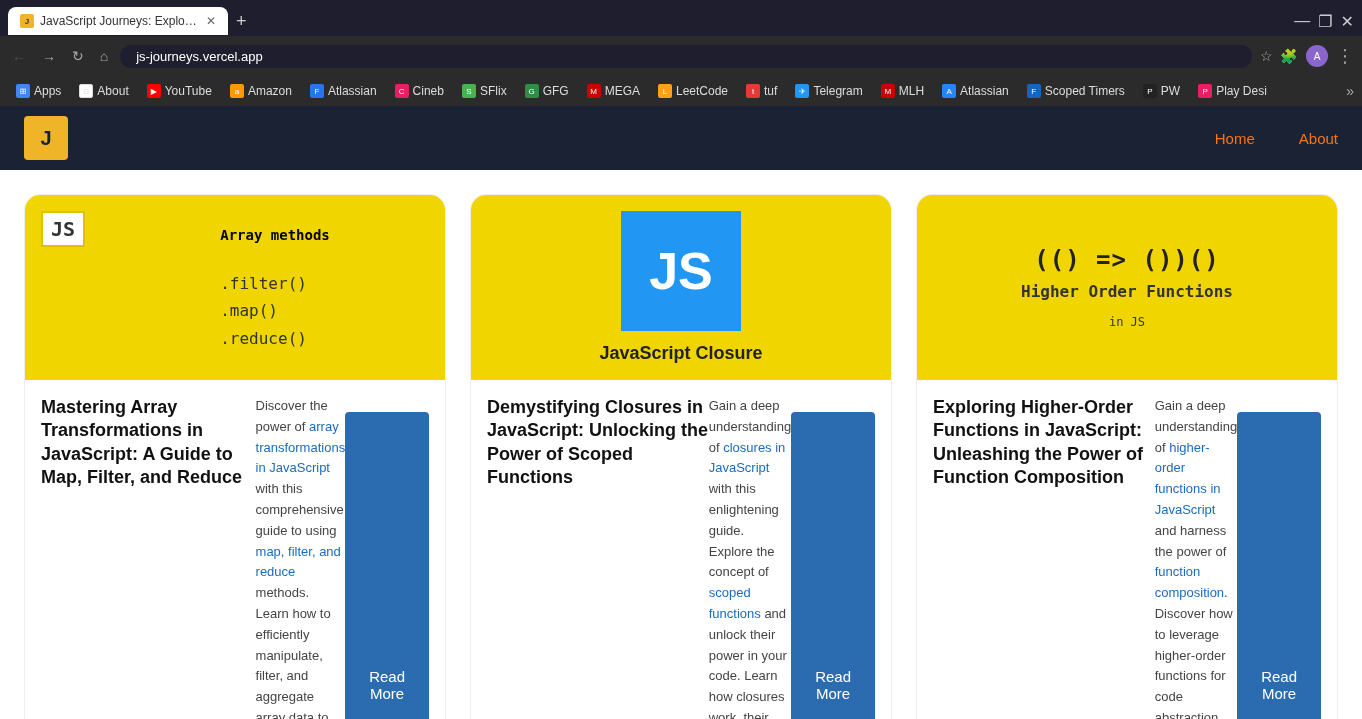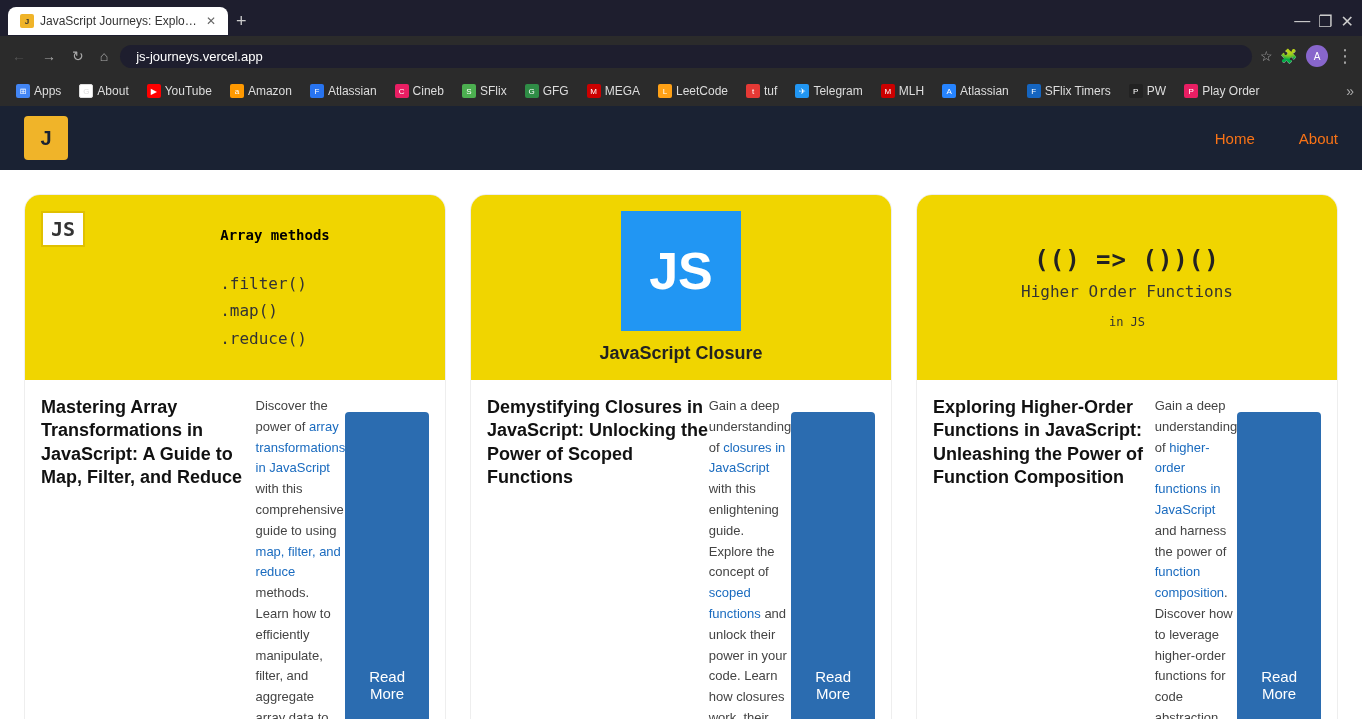--- a/index.html
+++ b/index.html
@@ -265,21 +265,21 @@
     .hof-code {
       font-size: 24px;
       color: #222;
       font-weight: bold;
       letter-spacing: 1px;
     }
     .hof-title {
       font-size: 16px;
       color: #333;
       margin-top: 8px;
-      font-weight: normal;
+      font-weight: bold;
     }
     .hof-sub {
       font-size: 12px;
       color: #333;
       margin-top: 14px;
     }
   </style>
 </head>
 <body>
 
@@ -367,29 +367,29 @@
     <div class="bookmark-item">
       <div class="bm-icon" style="background:#cc0000;color:#fff;">M</div>
       <span>MLH</span>
     </div>
     <div class="bookmark-item">
       <div class="bm-icon" style="background:#2684ff;color:#fff;">A</div>
       <span>Atlassian</span>
     </div>
     <div class="bookmark-item">
       <div class="bm-icon" style="background:#1565c0;color:#fff;">F</div>
-      <span>SFlix Timers</span>
+      <span>Scoped Timers</span>
     </div>
     <div class="bookmark-item">
       <div class="bm-icon" style="background:#222;color:#fff;">P</div>
       <span>PW</span>
     </div>
     <div class="bookmark-item">
       <div class="bm-icon" style="background:#e91e63;color:#fff;">P</div>
-      <span>Play Order</span>
+      <span>Play Desi</span>
     </div>
     <span class="bm-more">»</span>
   </div>
 </div>
 
 <nav class="site-nav">
   <div class="site-logo">
     <span>J</span>
   </div>
   <nav class="site-nav-links">

